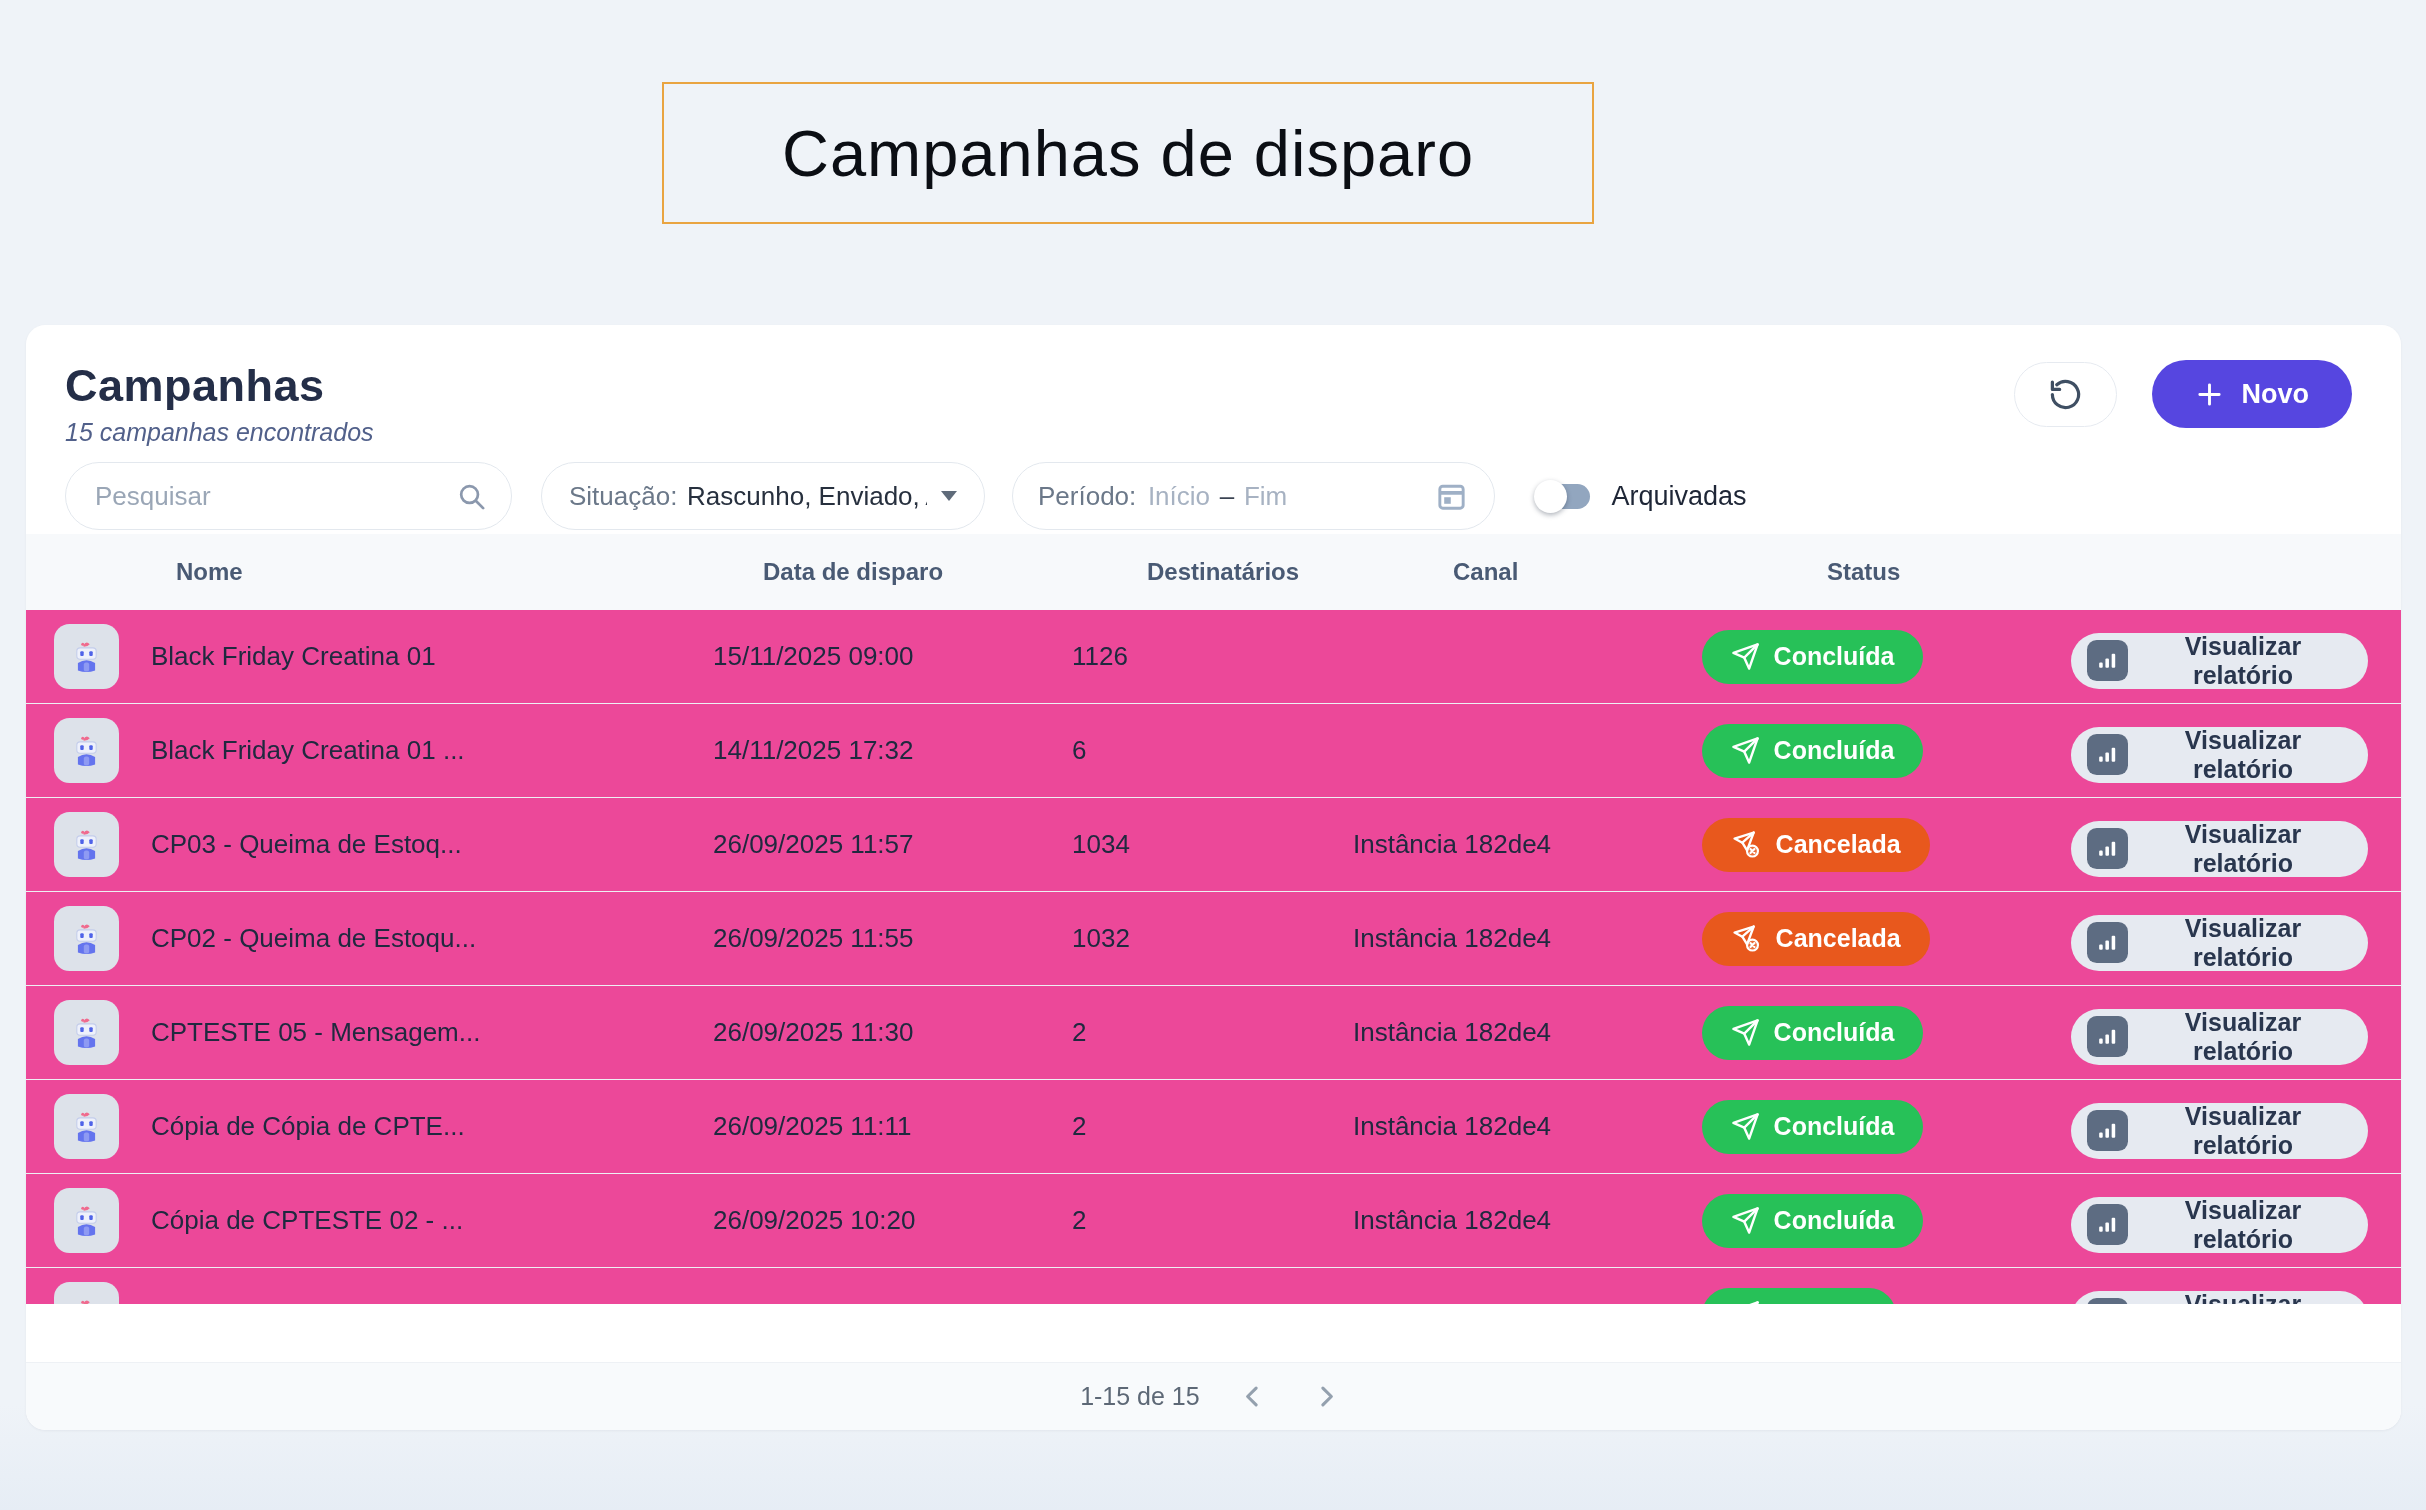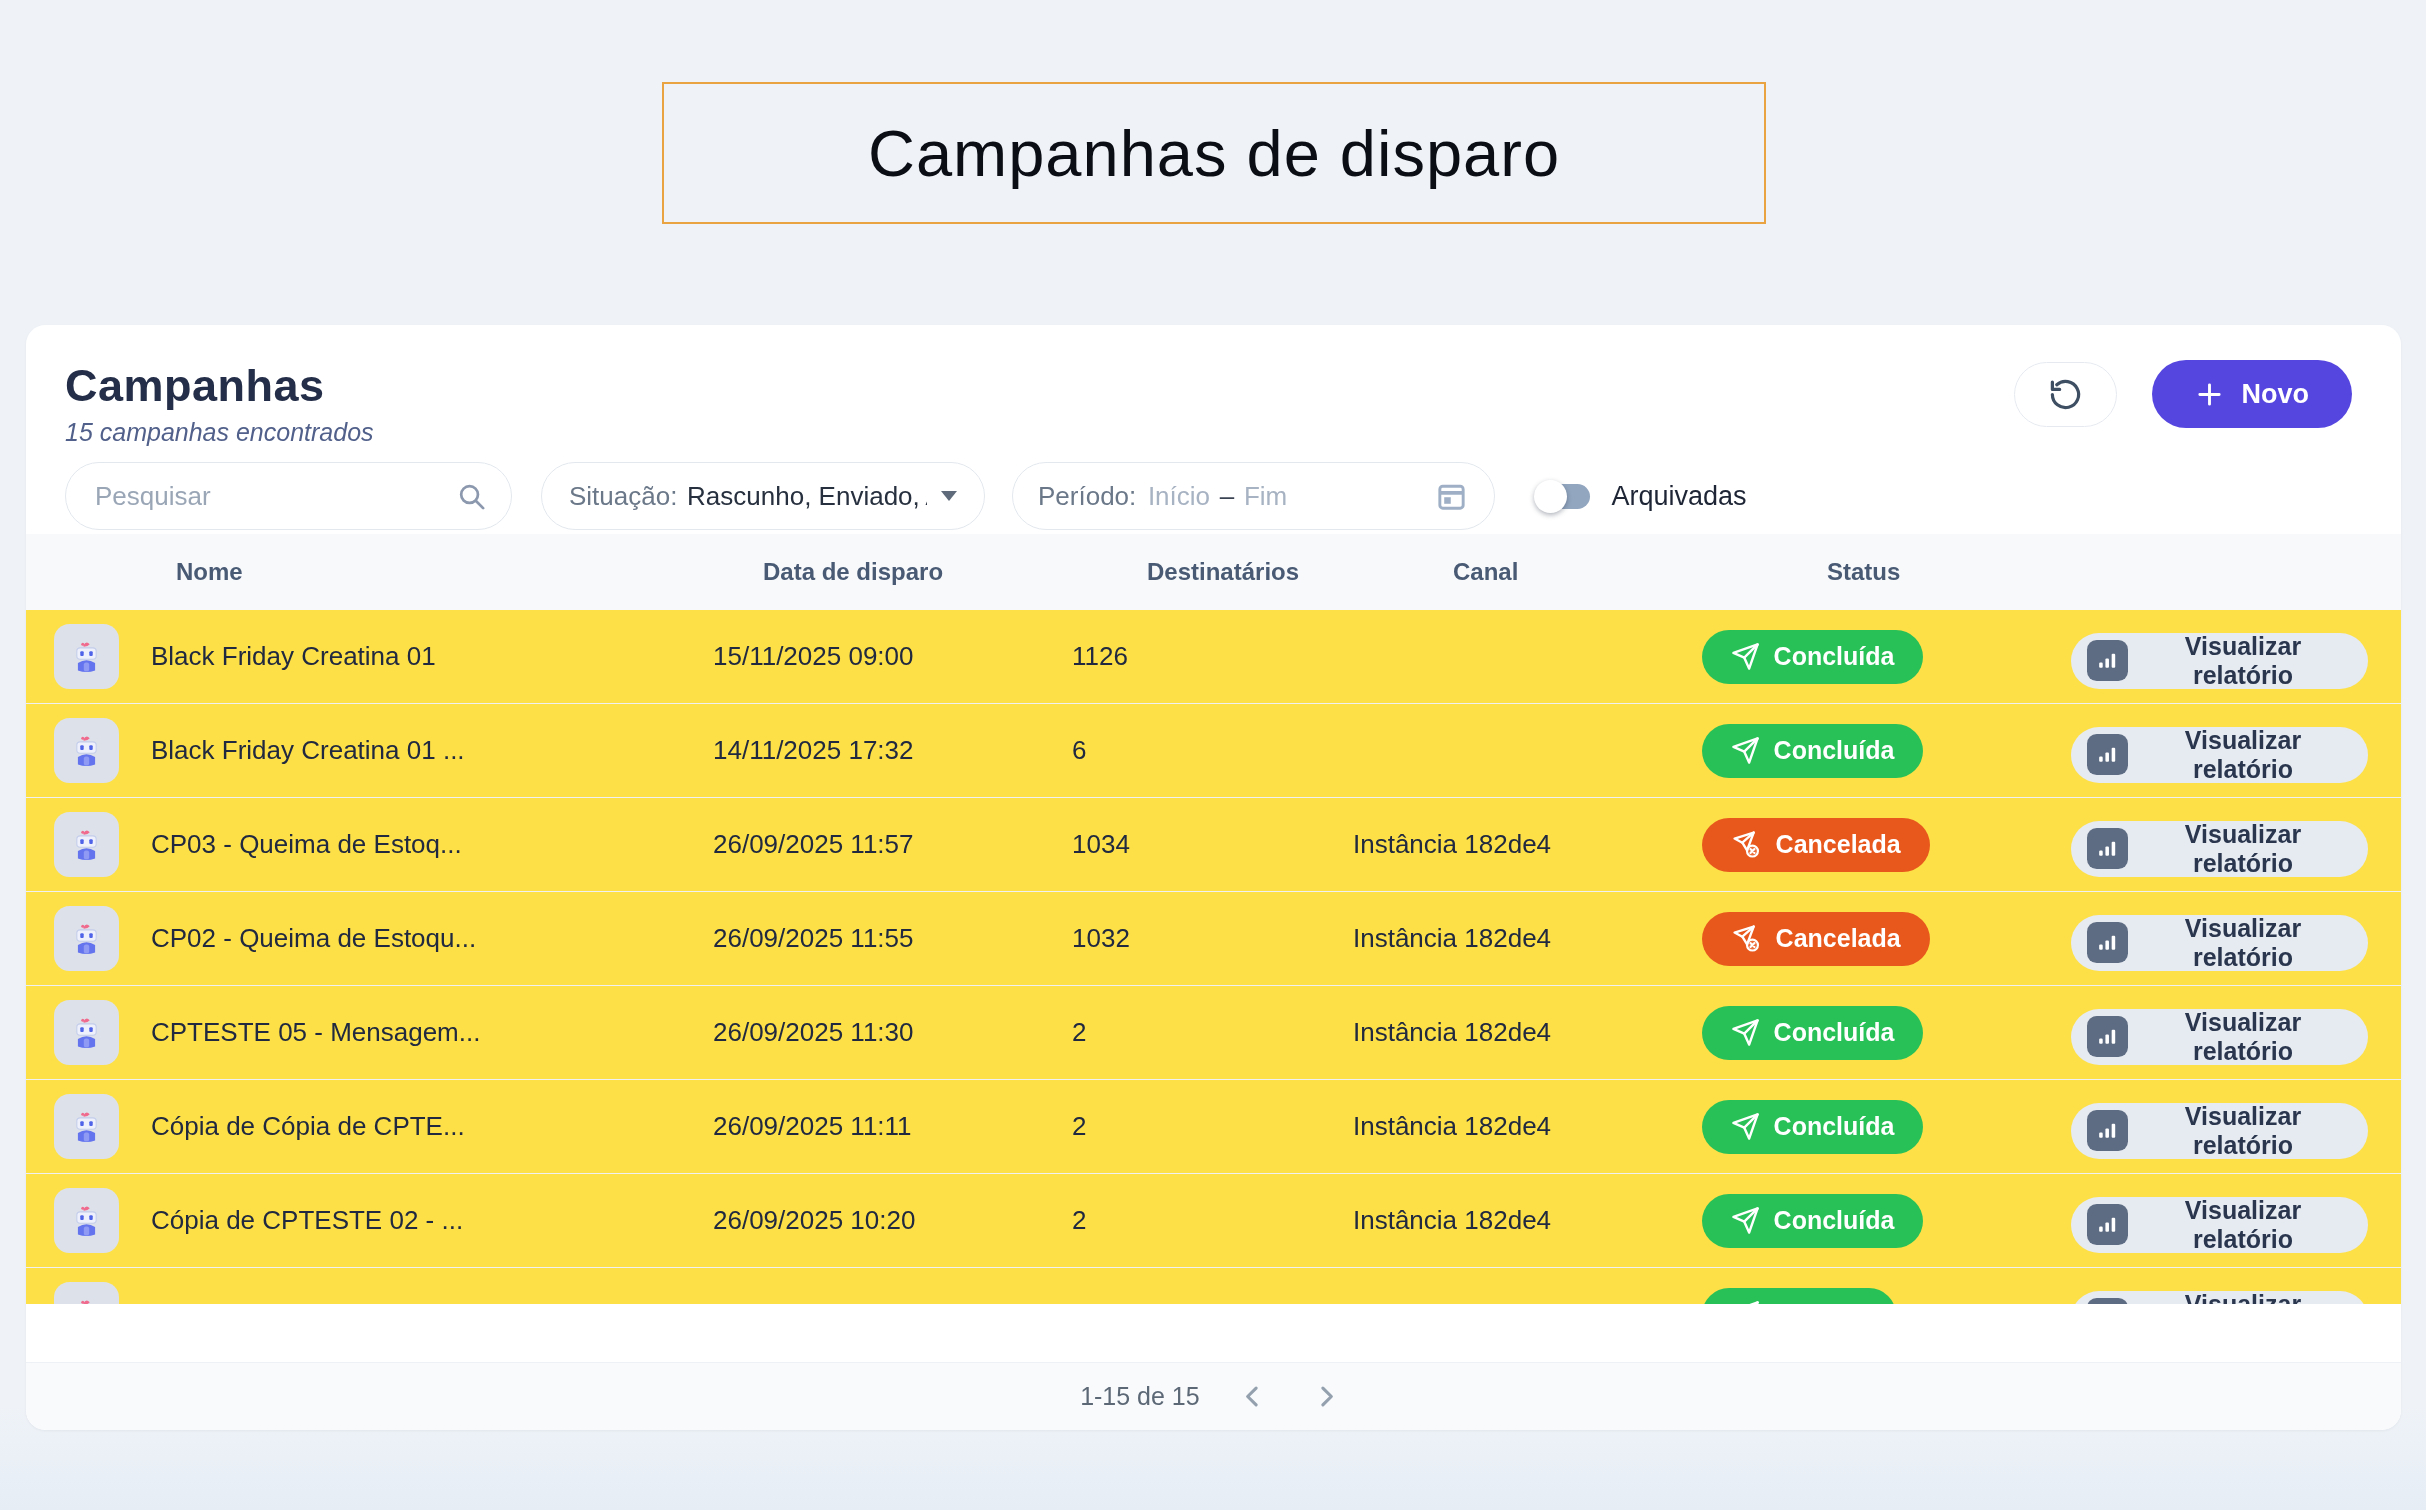--- a/index.html
+++ b/index.html
@@ -4,21 +4,21 @@
 <style>
   * { margin:0; padding:0; box-sizing:border-box; }
   html,body { width:2427px; height:1511px; overflow:hidden; }
   body {
     font-family:"Liberation Sans", sans-serif;
     background:linear-gradient(#eff3f8 0%, #eff3f8 93%, #e6edf5 100%);
     color:#242d3f;
   }
   
   .title-box {
-    position:absolute; left:662px; top:82px; width:1104px; height:142px;
+    position:absolute; left:662px; top:82px; width:932px; height:142px;
     border:2.9px solid #e9a441; display:flex; align-items:center; justify-content:center;
   }
   .title-box span {
     font-size:65px; font-weight:300; letter-spacing:1px; color:#0b0e14;
   }
   
   .card {
     position:absolute; left:26px; top:325px; width:2375px; height:1105px;
     background:#fff; border-radius:19.4px; box-shadow:0 1px 2.9px rgba(16,24,40,.05);
     overflow:hidden;
@@ -69,21 +69,21 @@
   .toggle .track { position:absolute; left:3.9px; top:5.8px; width:52px; height:25px; border-radius:12.6px; background:#92a6bf; }
   .toggle .knob {
     position:absolute; left:0; top:1.9px; width:33px; height:33px; border-radius:50%;
     background:#fff; box-shadow:0 1.9px 4.9px rgba(30,41,59,.35);
   }
   .toggle-label { font-size:27px; color:#1e2636; }
   
   .grid { display:grid; grid-template-columns:97px 562px 359px 281px 349px 369px 1fr; align-items:center; padding:0 33px 0 28px; }
   .thead { height:76px; background:#f7f9fb; font-size:24px; font-weight:700; color:#495a74;gap:25px; }
   .tbody { height:694px; overflow:hidden; }
-  .row { height:94px; border-bottom:1.9px solid #eef0f4; background:#fde047; font-size:26px; color:#20293f; }
+  .row { height:94px; border-bottom:1.9px solid #eef0f4; background:#ec4899; font-size:26px; color:#20293f; }
   .robot {
     width:65px; height:65px; border-radius:15.5px; background:#dde2ea;
     display:flex; align-items:center; justify-content:center;
   }
   .badge {
     display:inline-flex; align-items:center; gap:13.6px; height:54px; padding:0 29px;
     min-width:194px; border-radius:29px; color:#fff; font-size:25px; font-weight:600; cursor:pointer;
   }
   .badge.success { background:#27c158; }
   .badge.cancel  { background:#e8581d; }

